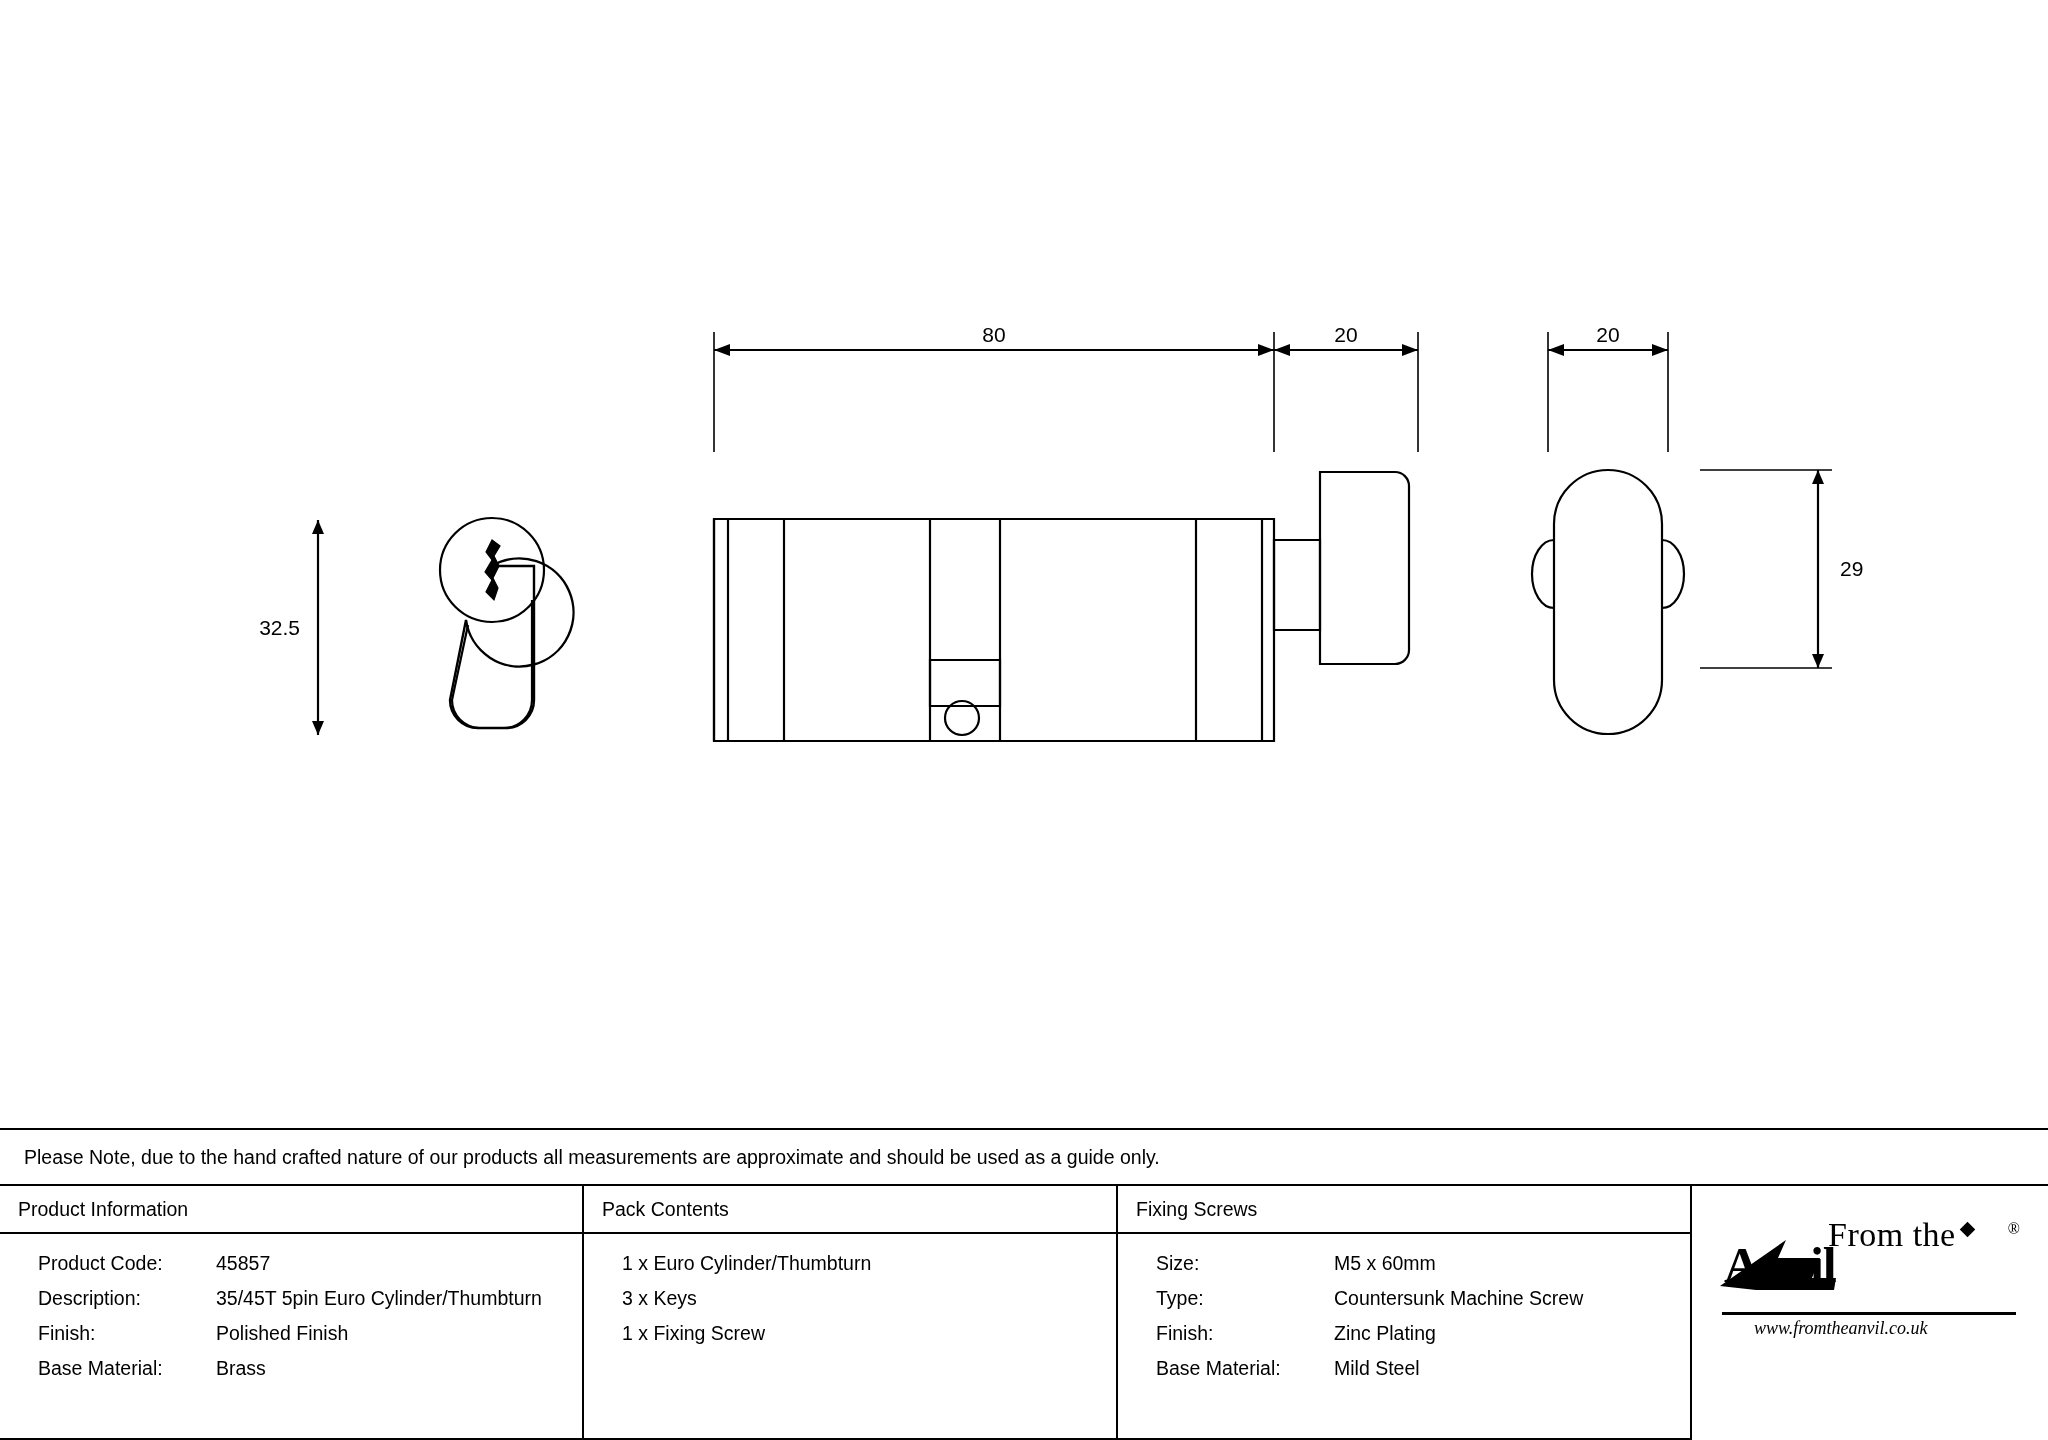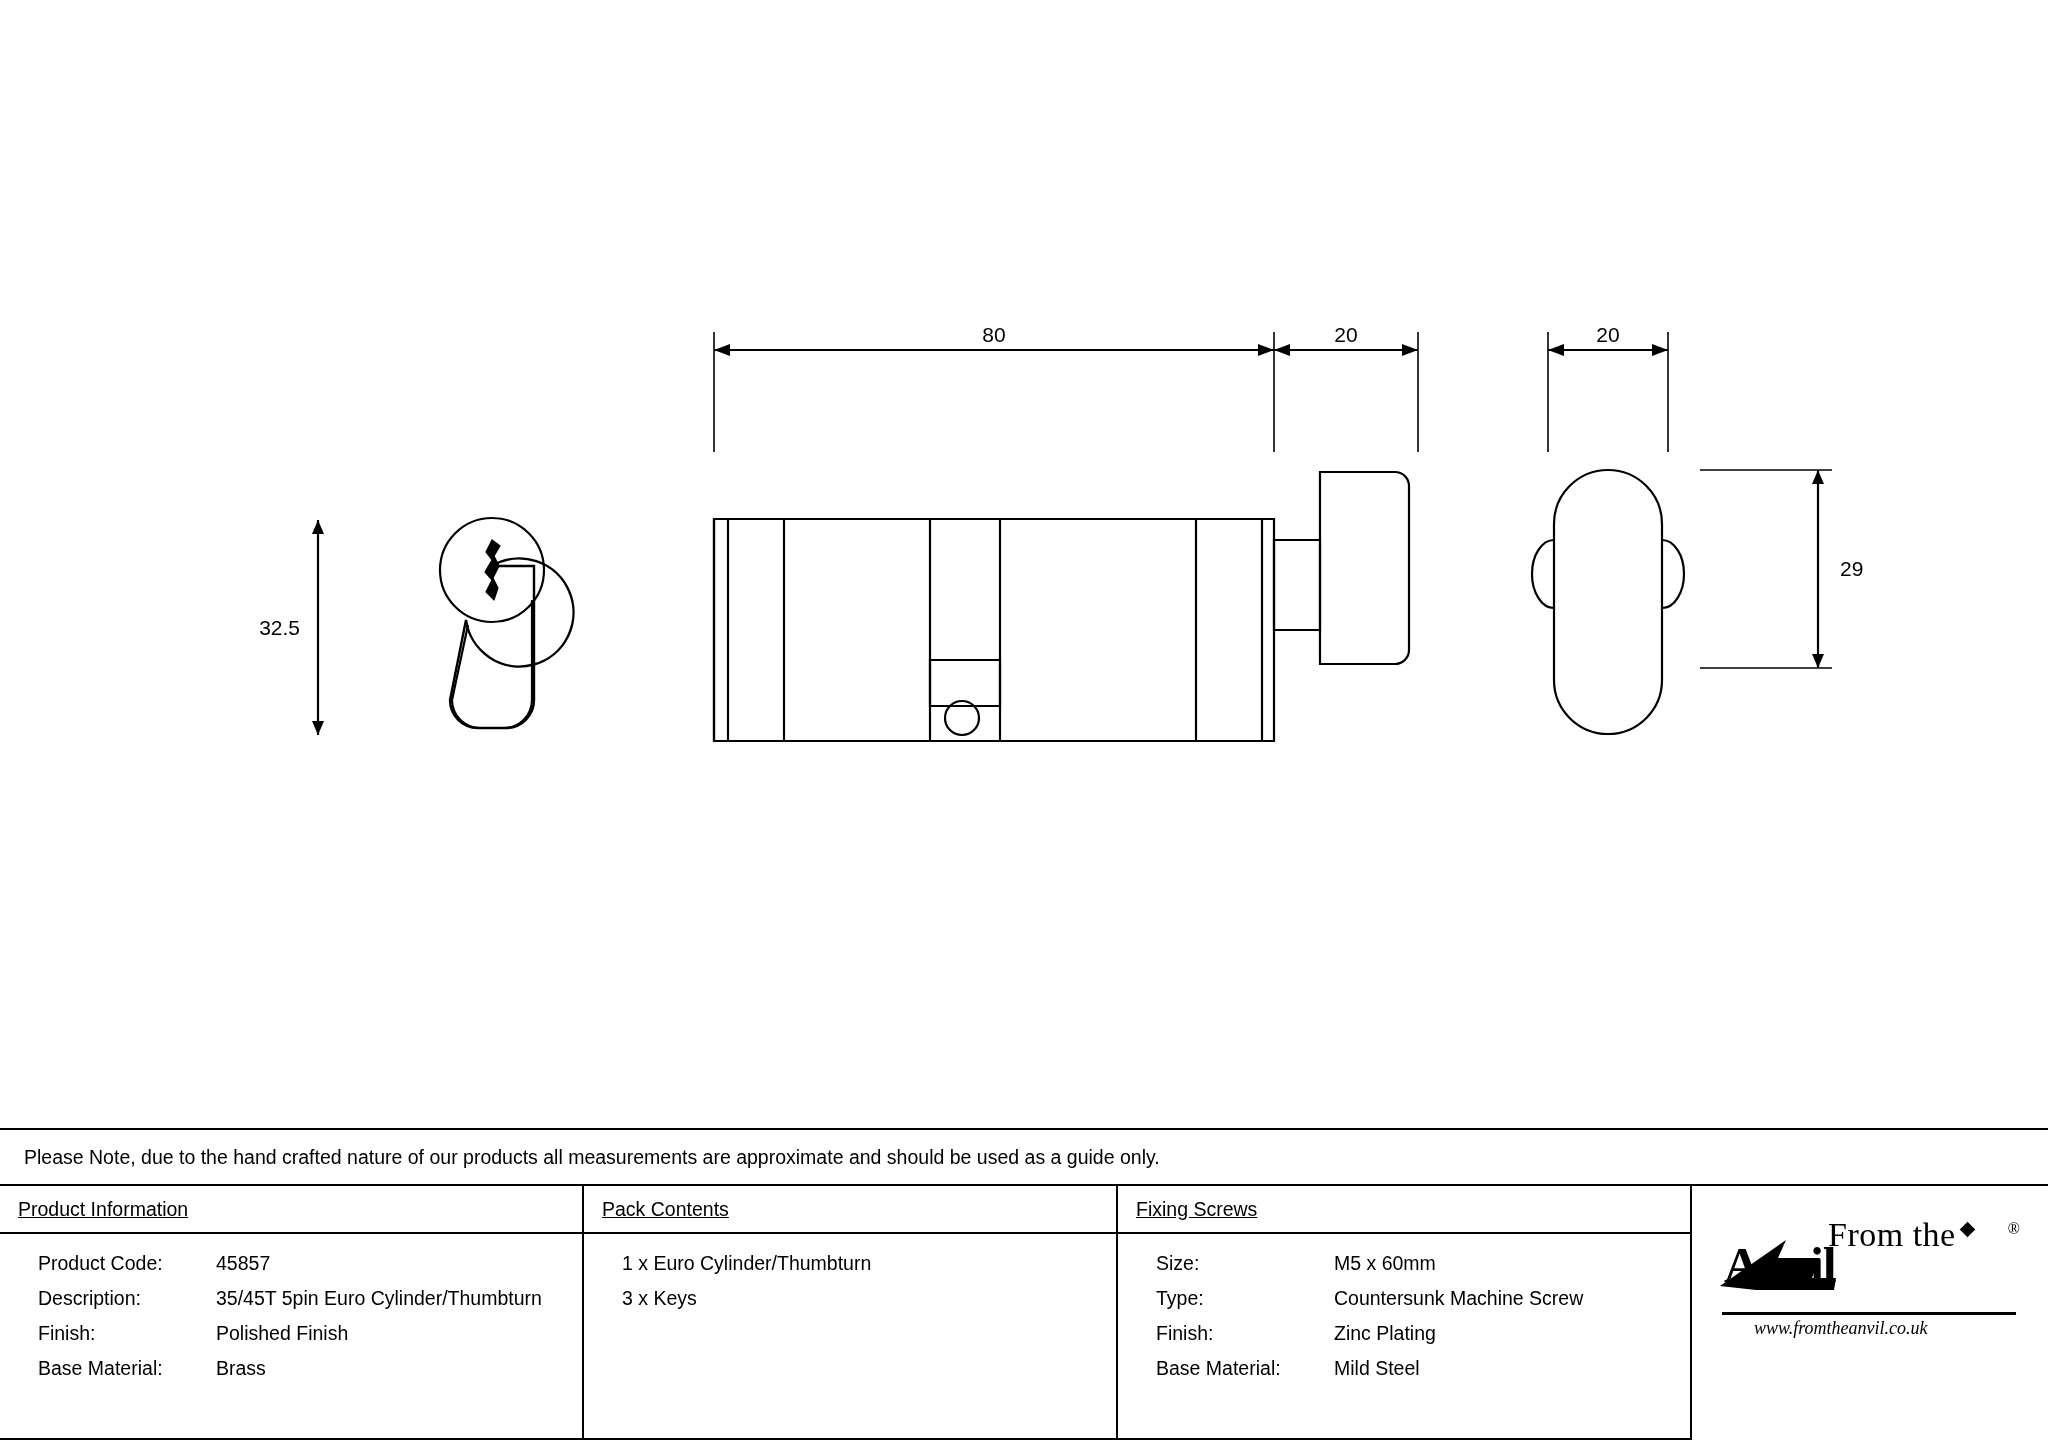--- a/index.html
+++ b/index.html
@@ -68,21 +68,20 @@
   .col.c3 { width: 574px; }
   .col.c4 { width: 354px; border-right: none; border-bottom: none; }
   .col-head {
     height: 48px;
     box-sizing: border-box;
     border-bottom: 2px solid #000;
     display: flex;
     align-items: center;
     padding-left: 18px;
     font-size: 19.5px;
-    text-decoration: underline;
   }
   .col-body {
     padding: 12px 0 0 18px;
     margin-left: 20px;
   }
   .kv {
     display: flex;
     font-size: 19.5px;
     line-height: 35px;
     white-space: nowrap;
@@ -296,20 +295,21 @@
             <span class="v">Brass</span>
           </div>
         </div>
       </div>
 
       <div class="col c2">
         <div class="col-head">Pack Contents</div>
         <div class="col-body">
           <div class="plain">1 x Euro Cylinder/Thumbturn</div>
           <div class="plain">3 x Keys</div>
+          <div class="plain">1 x Fixing Screw</div>
         </div>
       </div>
 
       <div class="col c3">
         <div class="col-head">Fixing Screws</div>
         <div class="col-body">
           <div class="kv">
             <span class="k">Size:</span>
             <span class="v">M5 x 60mm</span>
           </div>

